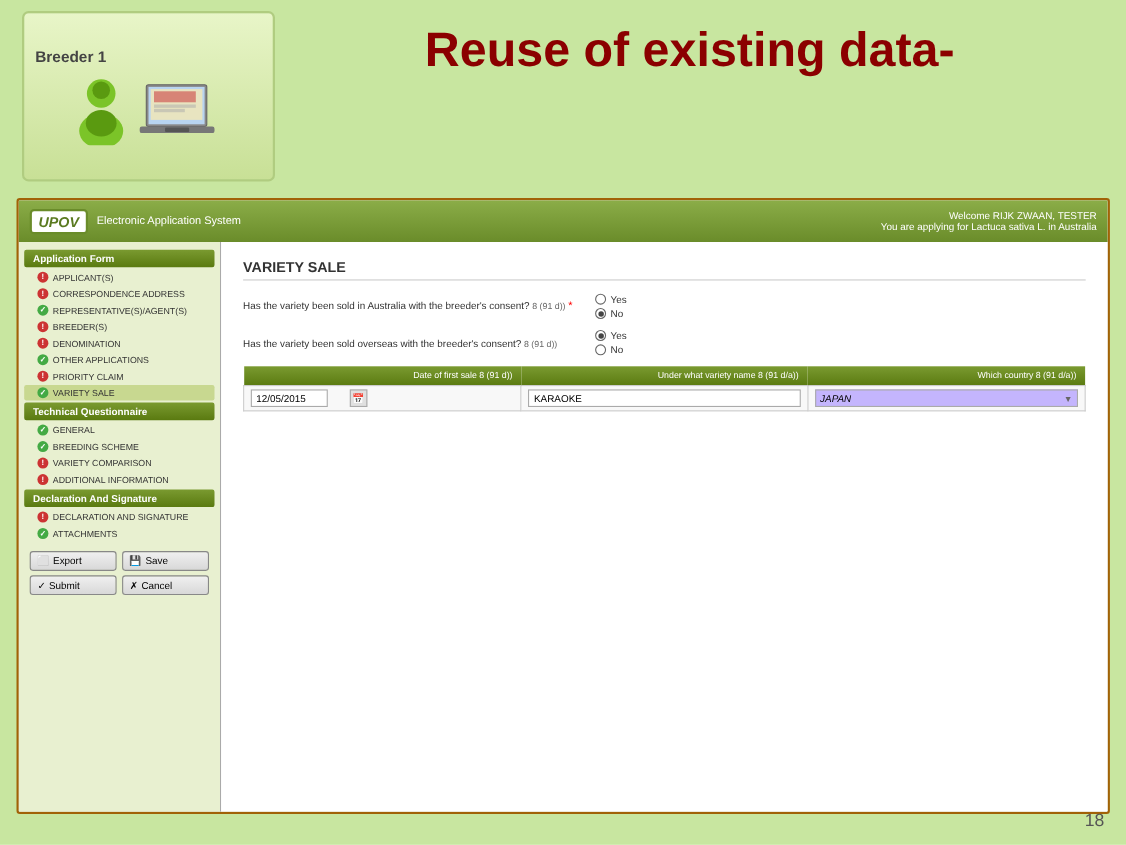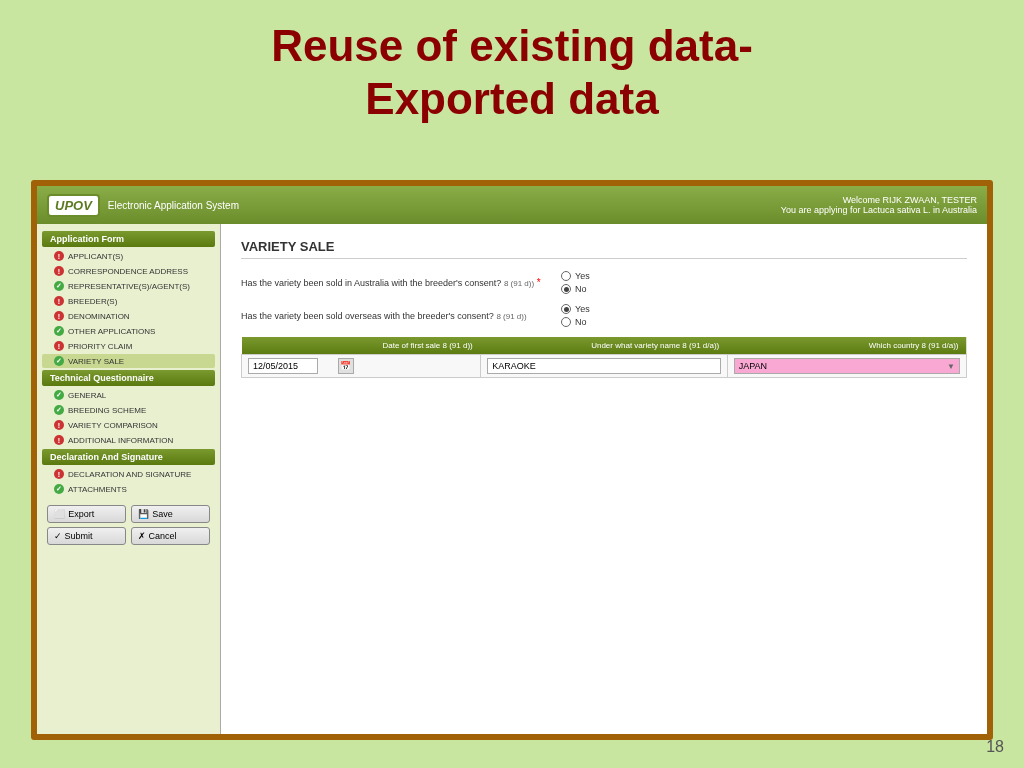--- a/index.html
+++ b/index.html
@@ -69,23 +69,23 @@
     .main-title {
       font-size: 44px;
       color: #8B0000;
       font-weight: bold;
       text-align: center;
       line-height: 1.2;
     }
 
     
     .app-window {
-      margin: 5px 31px;
+      margin: 5px 15px;
       background: #e8e8d8;
-      border: 6px solid #a16207;
+      border: 2px solid #a16207;
       border-radius: 3px;
       height: 560px;
       overflow: hidden;
     }
 
     .app-header {
       background: linear-gradient(to bottom, #8bad48, #6a8c2a);
       padding: 4px 10px;
       display: flex;
       align-items: center;
@@ -330,21 +330,22 @@
     }
 
     .select-input {
       border: 1px solid #aaa;
       padding: 2px 4px;
       font-size: 9px;
       width: 100%;
       display: flex;
       align-items: flex-end;
       justify-content: space-between;
-      background: #f9a8d4;
+      background: #c4b5fd;
+      font-style: italic;
     }
 
     .select-arrow {
       font-size: 8px;
       color: #666;
     }
 
     
     .page-number {
       position: absolute;
@@ -352,25 +353,47 @@
       right: 20px;
       font-size: 16px;
       color: #555;
     }
   </style>
 </head>
 <body>
 
 <div class="top-section">
 
+  <div class="breeder-card">
+    <div class="breeder-label">Breeder 1</div>
+    <div class="breeder-icons">
+
+      <svg class="person-icon" viewBox="0 0 55 65">
+        <circle cx="27" cy="18" r="13" fill="#7bc428"></circle>
+        <ellipse cx="27" cy="52" rx="20" ry="16" fill="#7bc428"></ellipse>
+        <circle cx="27" cy="15" r="8" fill="#5a9a10"></circle>
+        <ellipse cx="27" cy="45" rx="14" ry="12" fill="#5a9a10"></ellipse>
+      </svg>
+
+      <svg class="laptop-icon" viewBox="0 0 80 60">
+        <rect x="8" y="5" width="55" height="38" rx="2" fill="#888" stroke="#666" stroke-width="1"></rect>
+        <rect x="10" y="7" width="51" height="34" fill="#b8d4f0"></rect>
+        <rect x="12" y="9" width="47" height="28" fill="#e8e4c0"></rect>
+        <rect x="15" y="11" width="38" height="10" fill="#cc4444" opacity="0.6"></rect>
+        <rect x="15" y="23" width="38" height="3" fill="#aaa" opacity="0.5"></rect>
+        <rect x="15" y="27" width="28" height="3" fill="#aaa" opacity="0.5"></rect>
+        <rect x="2" y="43" width="68" height="6" rx="2" fill="#777"></rect>
+        <rect x="25" y="44" width="22" height="4" rx="1" fill="#555"></rect>
+      </svg>
+    </div>
+  </div>
 
   <div class="title-section">
     <div class="main-title">
       <span>Reuse of existing data-</span><br>
-      <span>Exported data</span>
     </div>
   </div>
 </div>
 
 <div class="app-window">
 
   <div class="app-header">
     <div class="app-header-left">
       <div class="upov-logo">UPOV</div>
       <div class="app-title-text">Electronic Application System</div>

